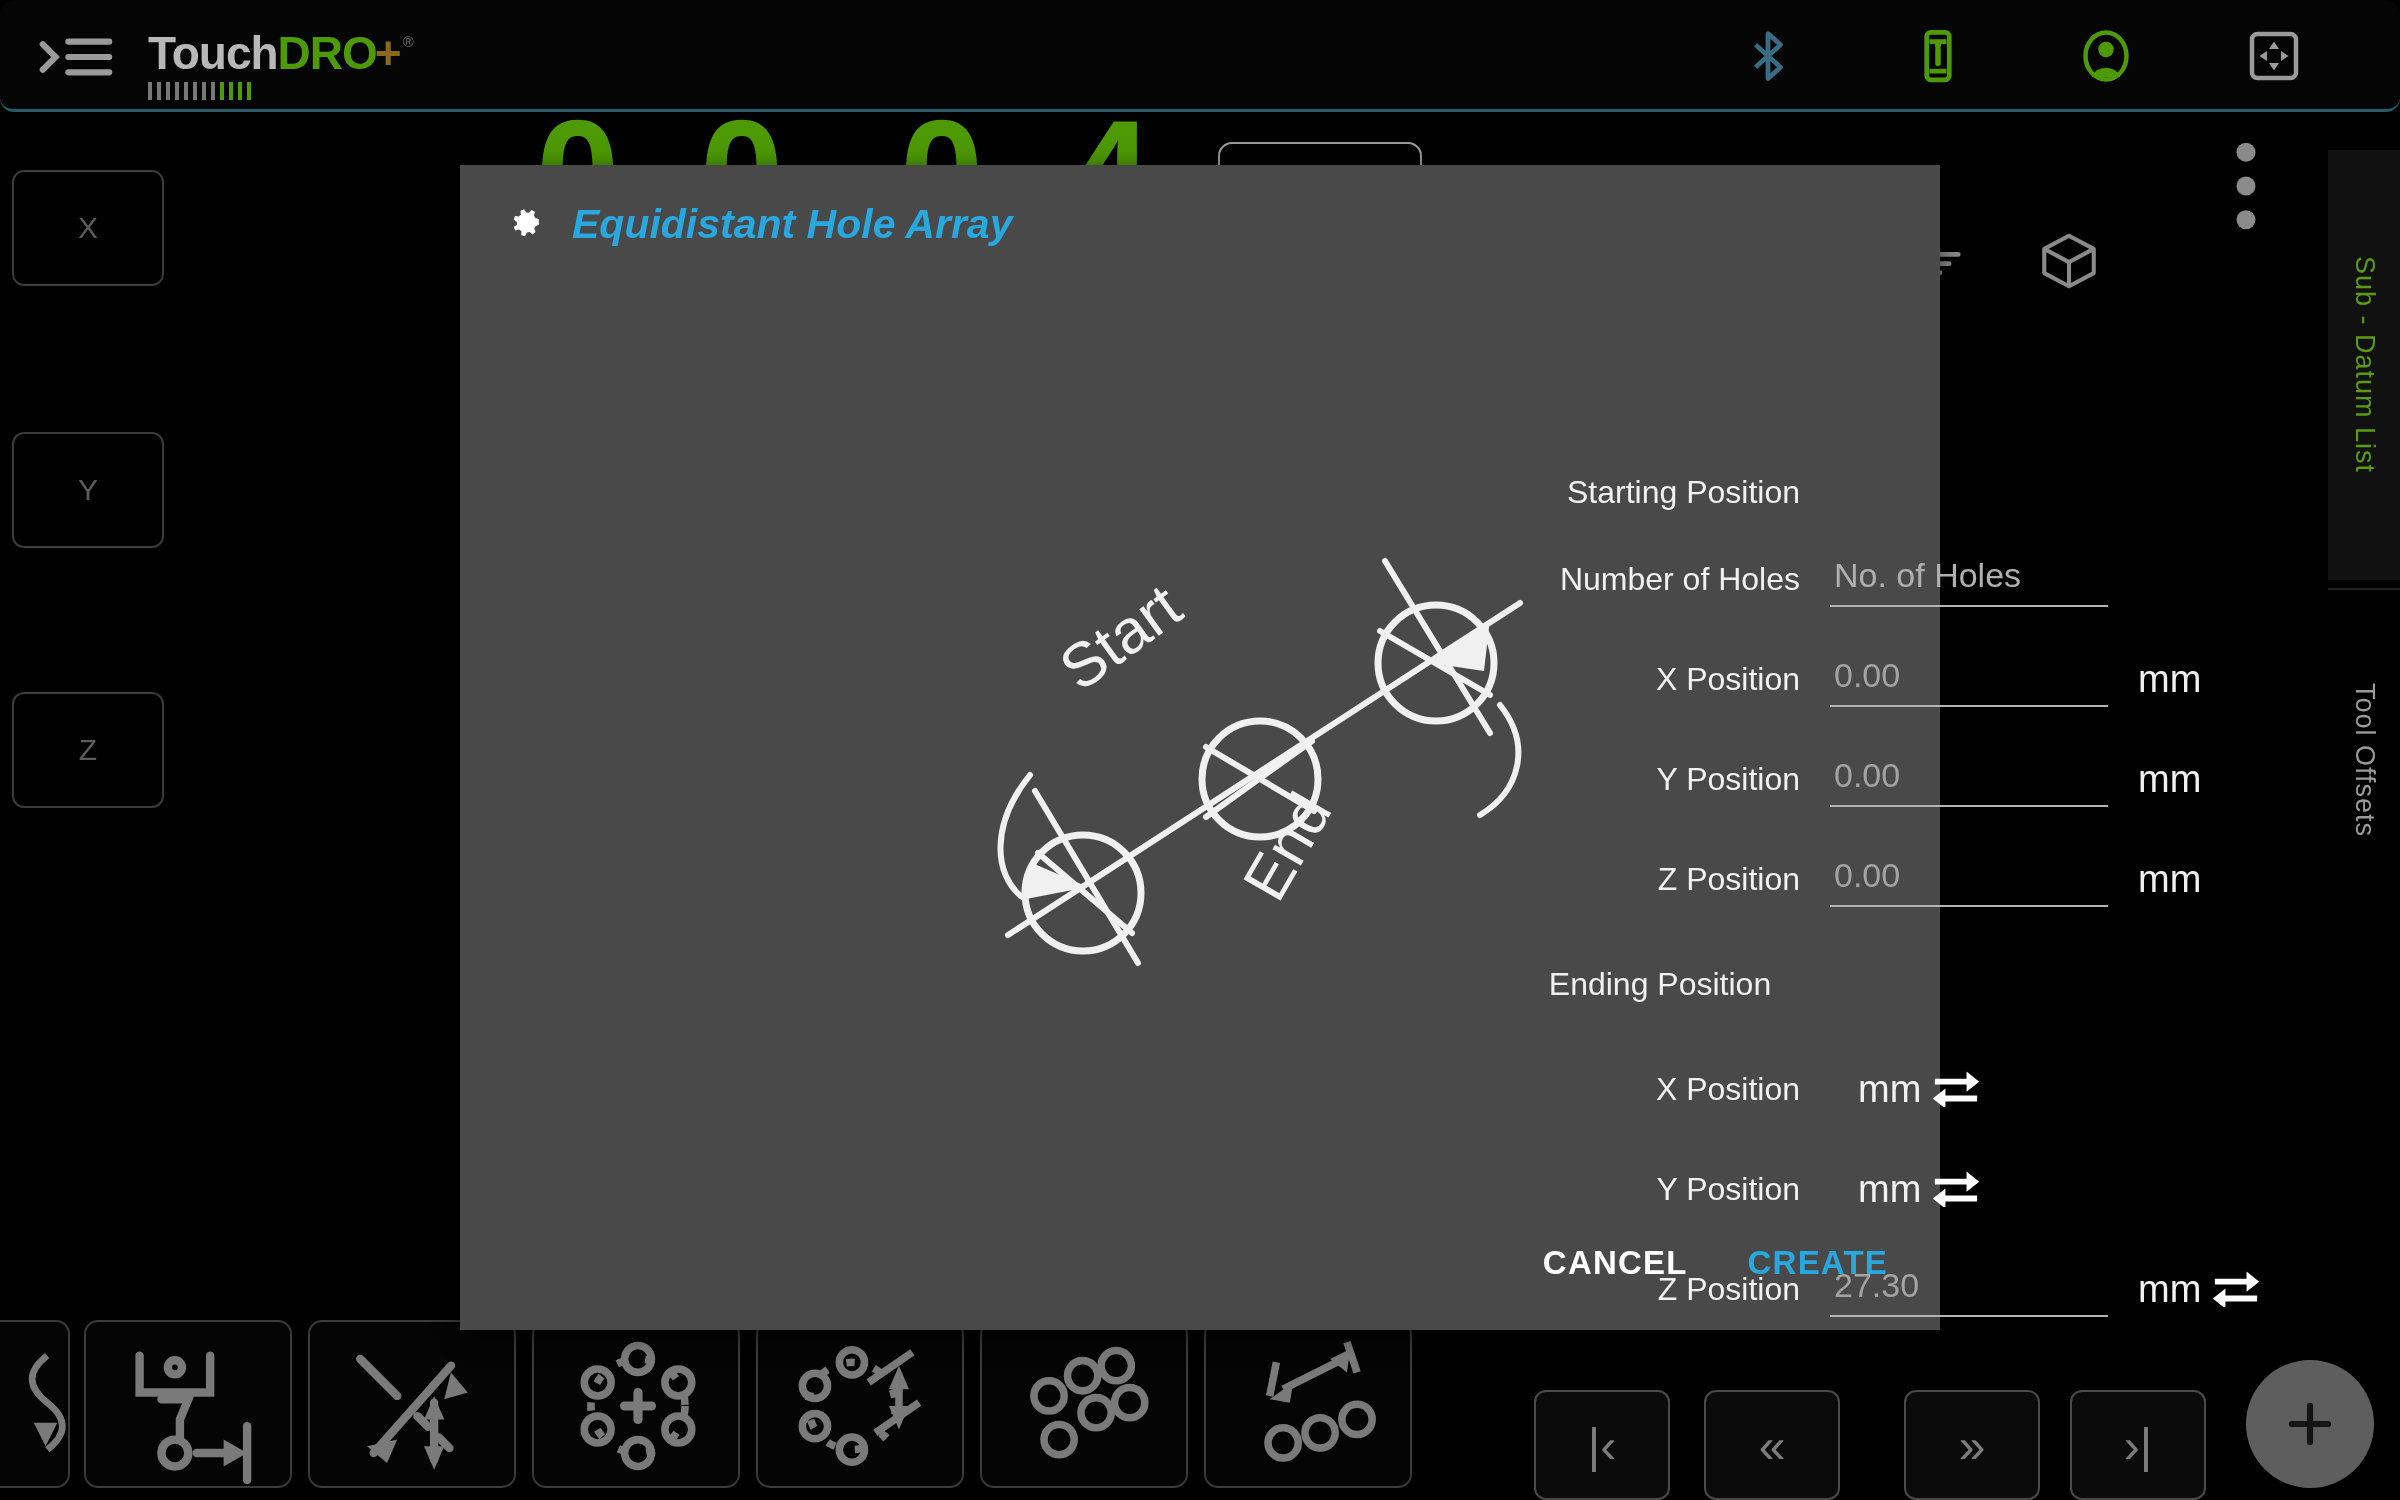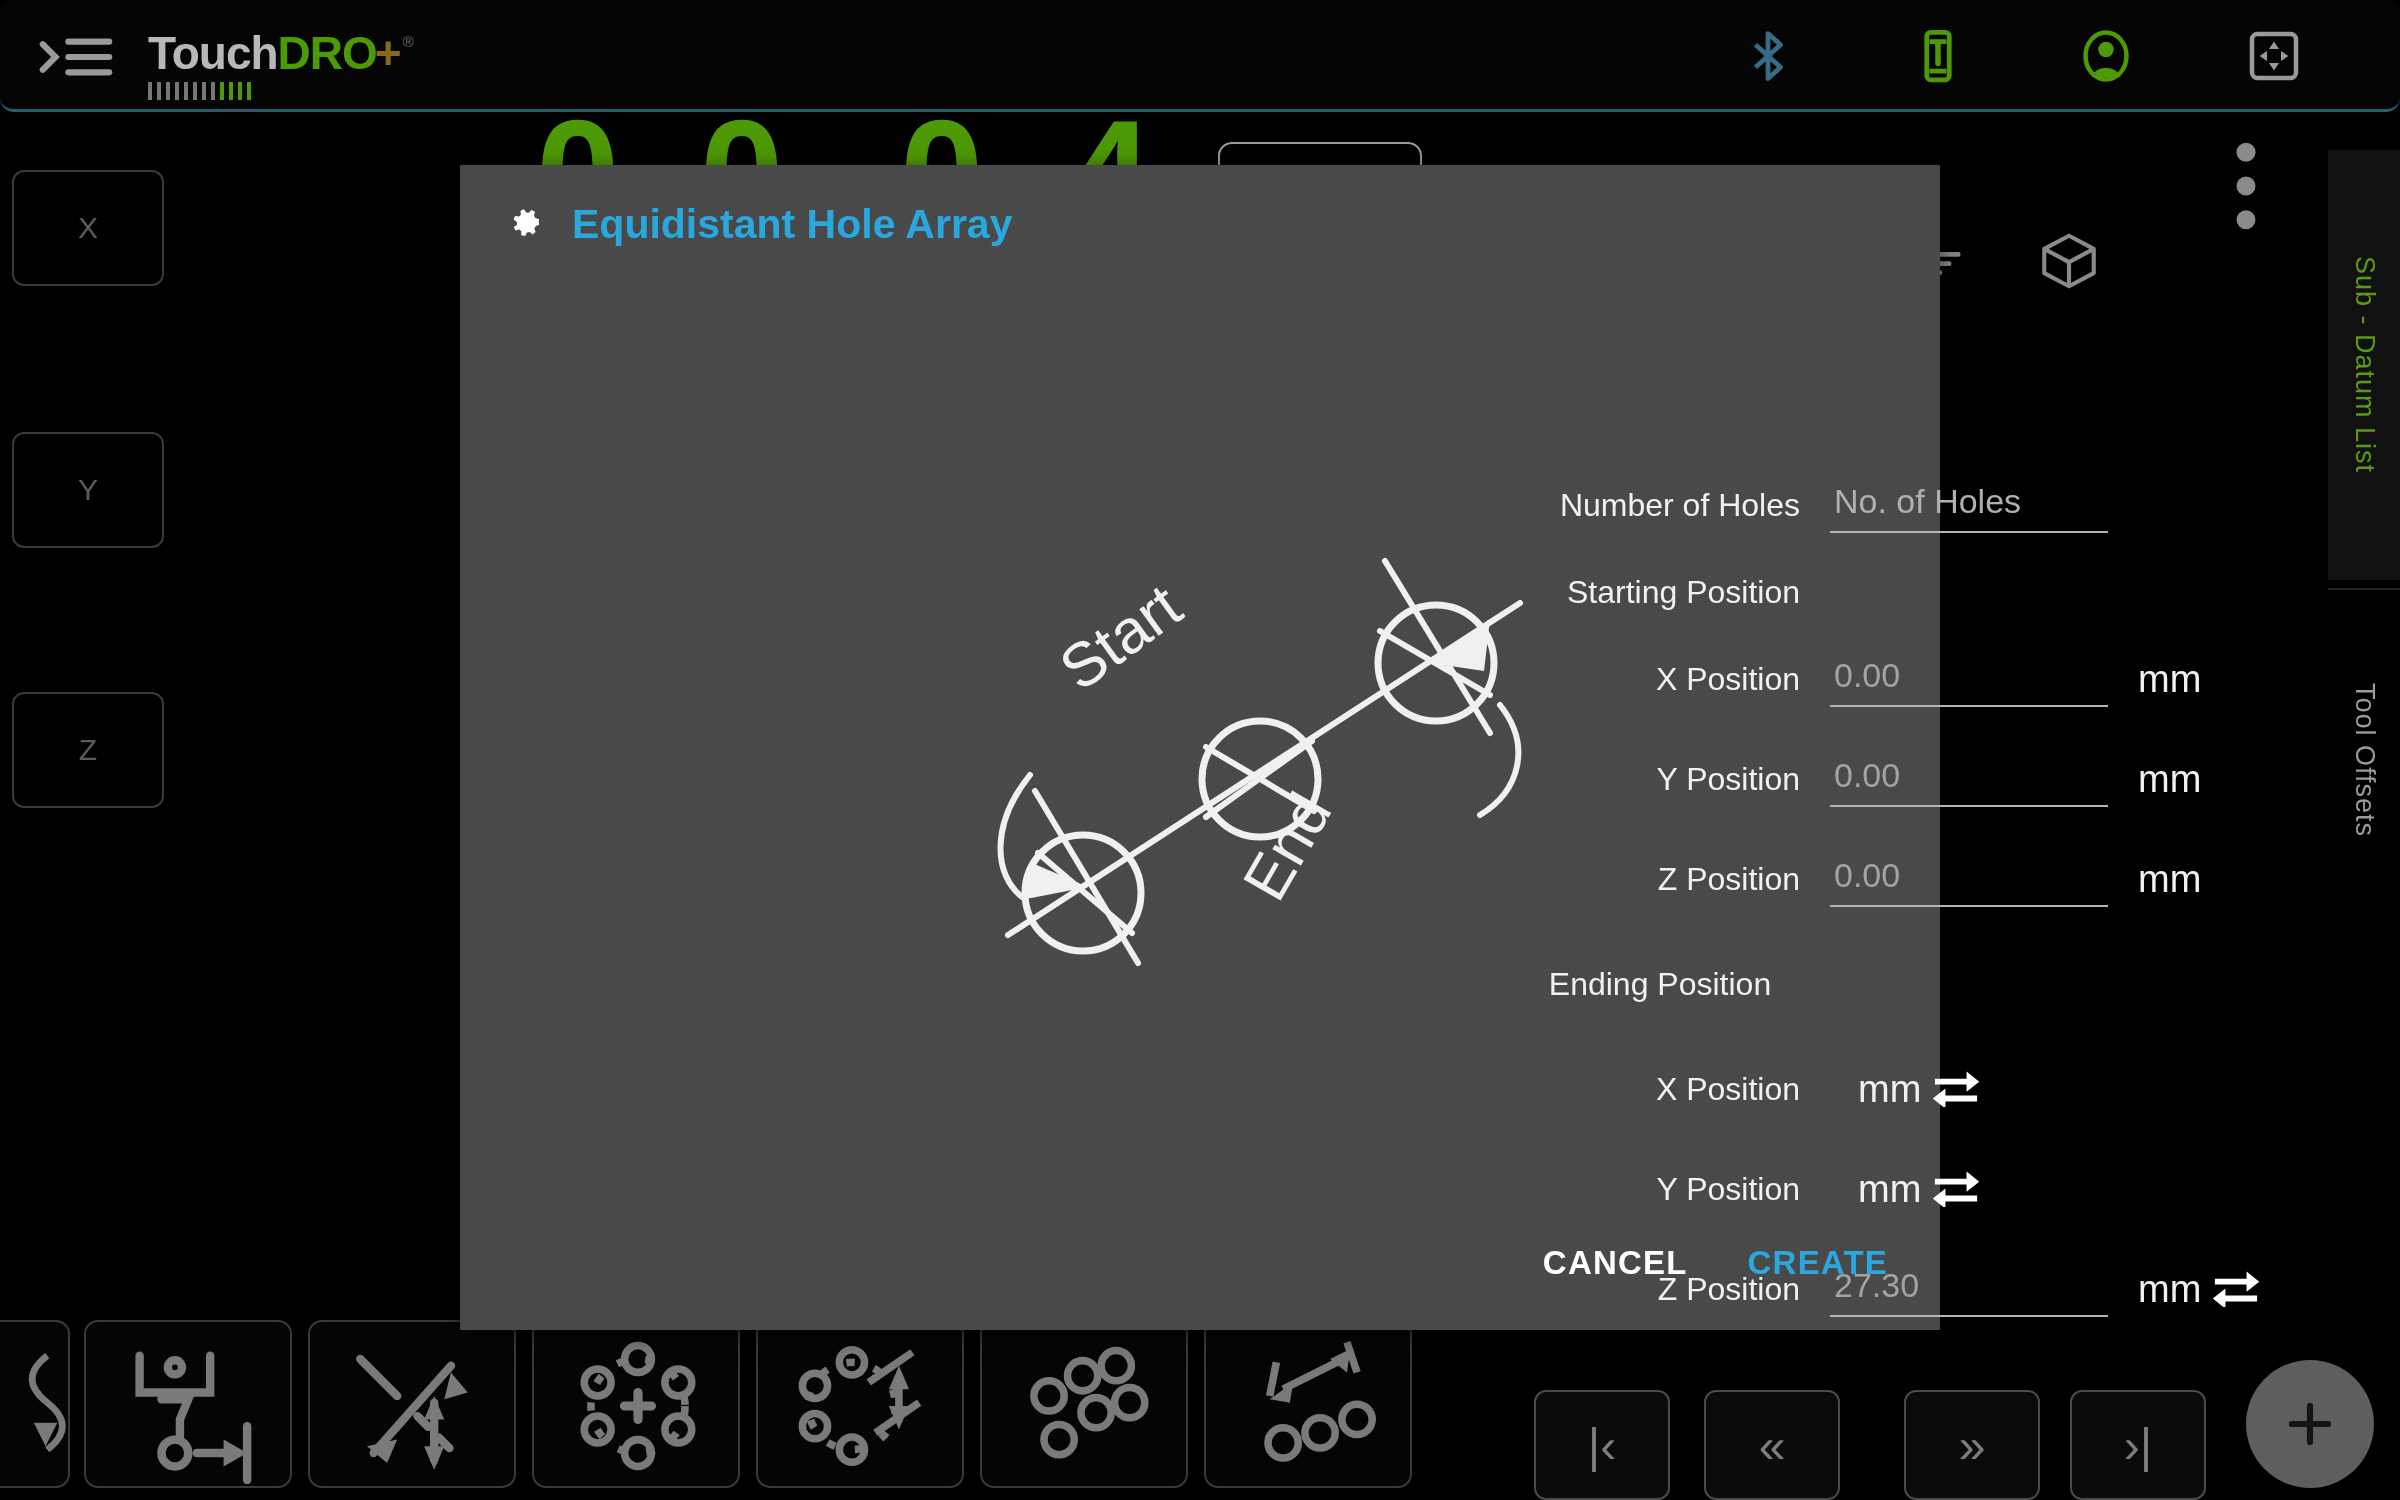--- a/index.html
+++ b/index.html
@@ -106,21 +106,21 @@
   #dialog {
     position: absolute; left: 460px; top: 165px; width: 1480px; height: 1165px;
     background: #494949;
     box-shadow: 0 4px 22px rgba(0,0,0,.55);
     box-sizing: border-box;
   }
   #dlg-header {
     position: absolute; left: 42px; top: 35px;
     display: flex; align-items: center; gap: 26px;
   }
-  #dlg-title { color: #29a8e0; font-size: 41px; font-weight: 700; }
+  #dlg-title { color: #29a8e0; font-size: 41px; font-weight: 700; font-style: italic; }
 
   
   #illus { position: absolute; left: 500px; top: 330px; width: 600px; height: 500px; }
 
   
   #form { position: absolute; left: 1060px; top: 290px; width: 860px; }
   .row { display: flex; align-items: center; height: 100px; }
   .row.short { height: 74px; }
   .lbl {
     width: 310px; text-align: right; color: #f1f1f1; font-size: 32px;
@@ -435,30 +435,30 @@
           <path d="M425 66 L530 238"></path>
         </g>
 
         <text x="120" y="198" fill="#f0f0f0" font-size="62" font-family="Liberation Sans, sans-serif" transform="rotate(-36 120 198)">Start</text>
         <text x="318" y="410" fill="#f0f0f0" font-size="62" font-family="Liberation Sans, sans-serif" transform="rotate(-60 318 410)">End</text>
       </svg>
     </div>
 
     <div id="form">
 
+      <div class="row short">
+        <div class="lbl" style="text-align:right;">
+          <span class="section-lbl">Starting Position</span>
+        </div>
+      </div>
+
       <div class="row">
         <div class="lbl">Number of Holes</div>
         <div class="fieldwrap">
           <div class="field placeholder">No. of Holes</div>
-        </div>
-      </div>
-
-      <div class="row short">
-        <div class="lbl" style="text-align:right;">
-          <span class="section-lbl">Starting Position</span>
         </div>
       </div>
 
       <div class="row">
         <div class="lbl">X Position</div>
         <div class="fieldwrap">
             <div class="field">0.00</div>
           </div>
         <div class="unit">mm</div>
       </div>

